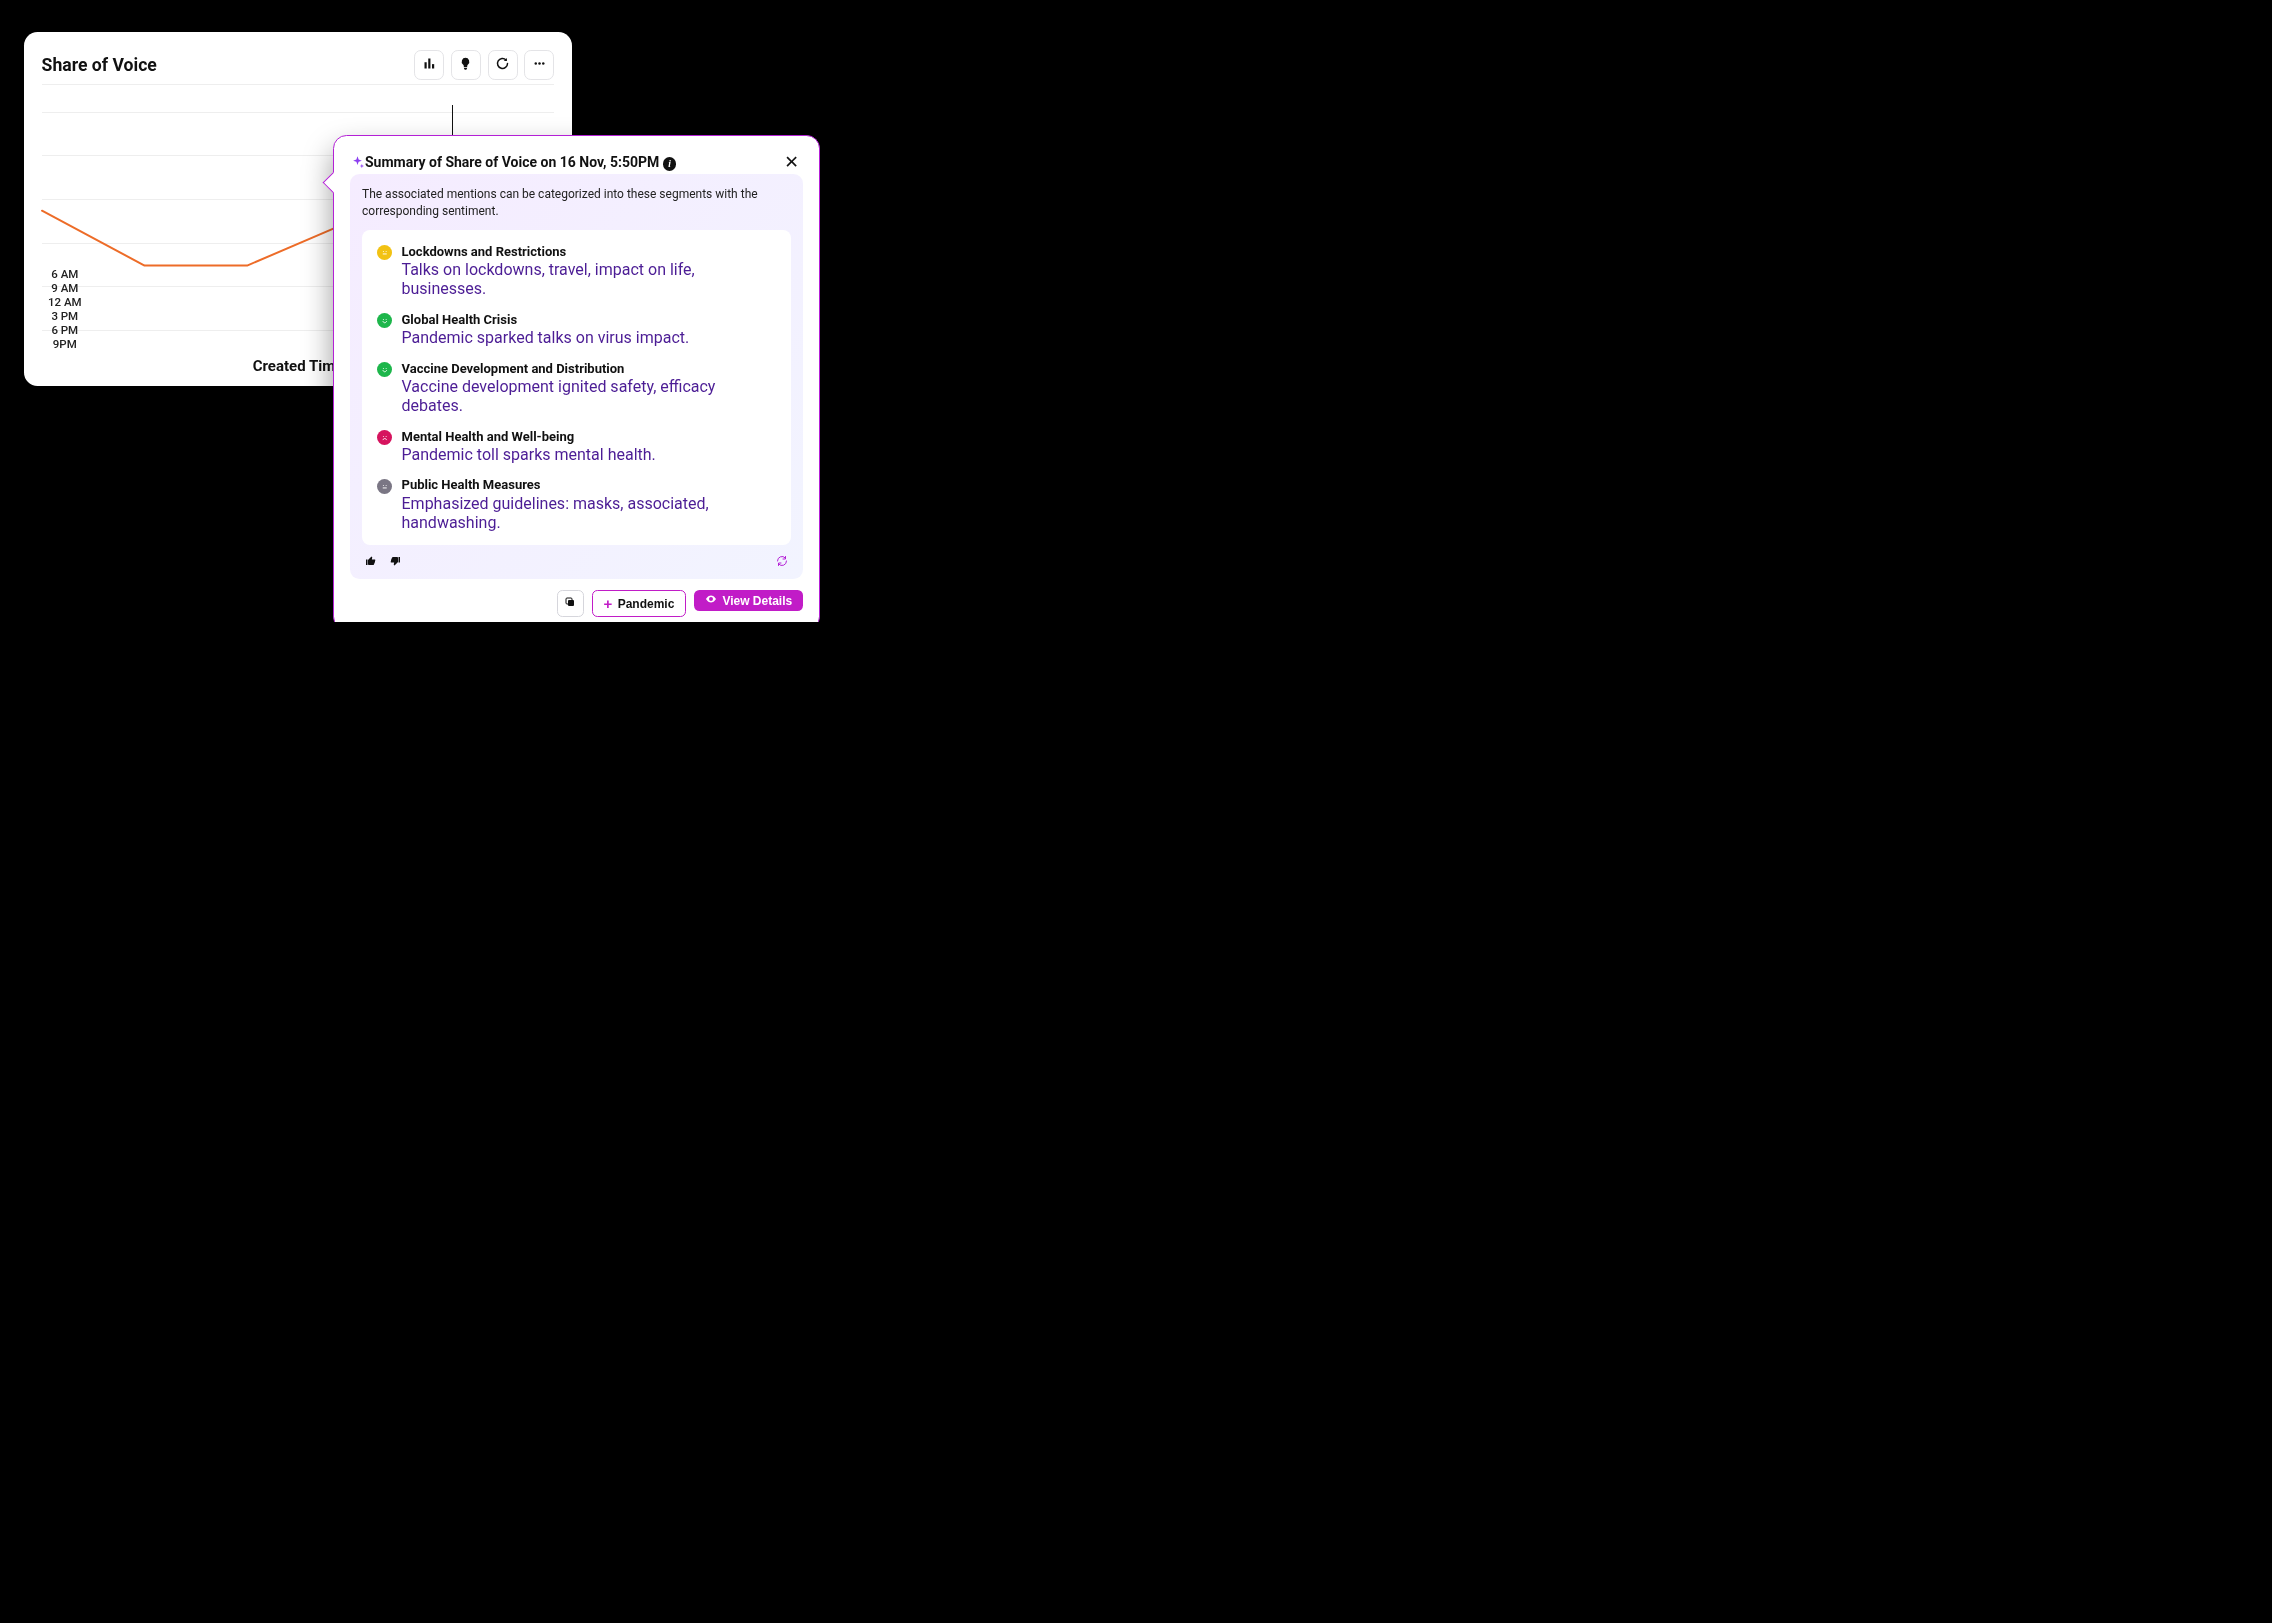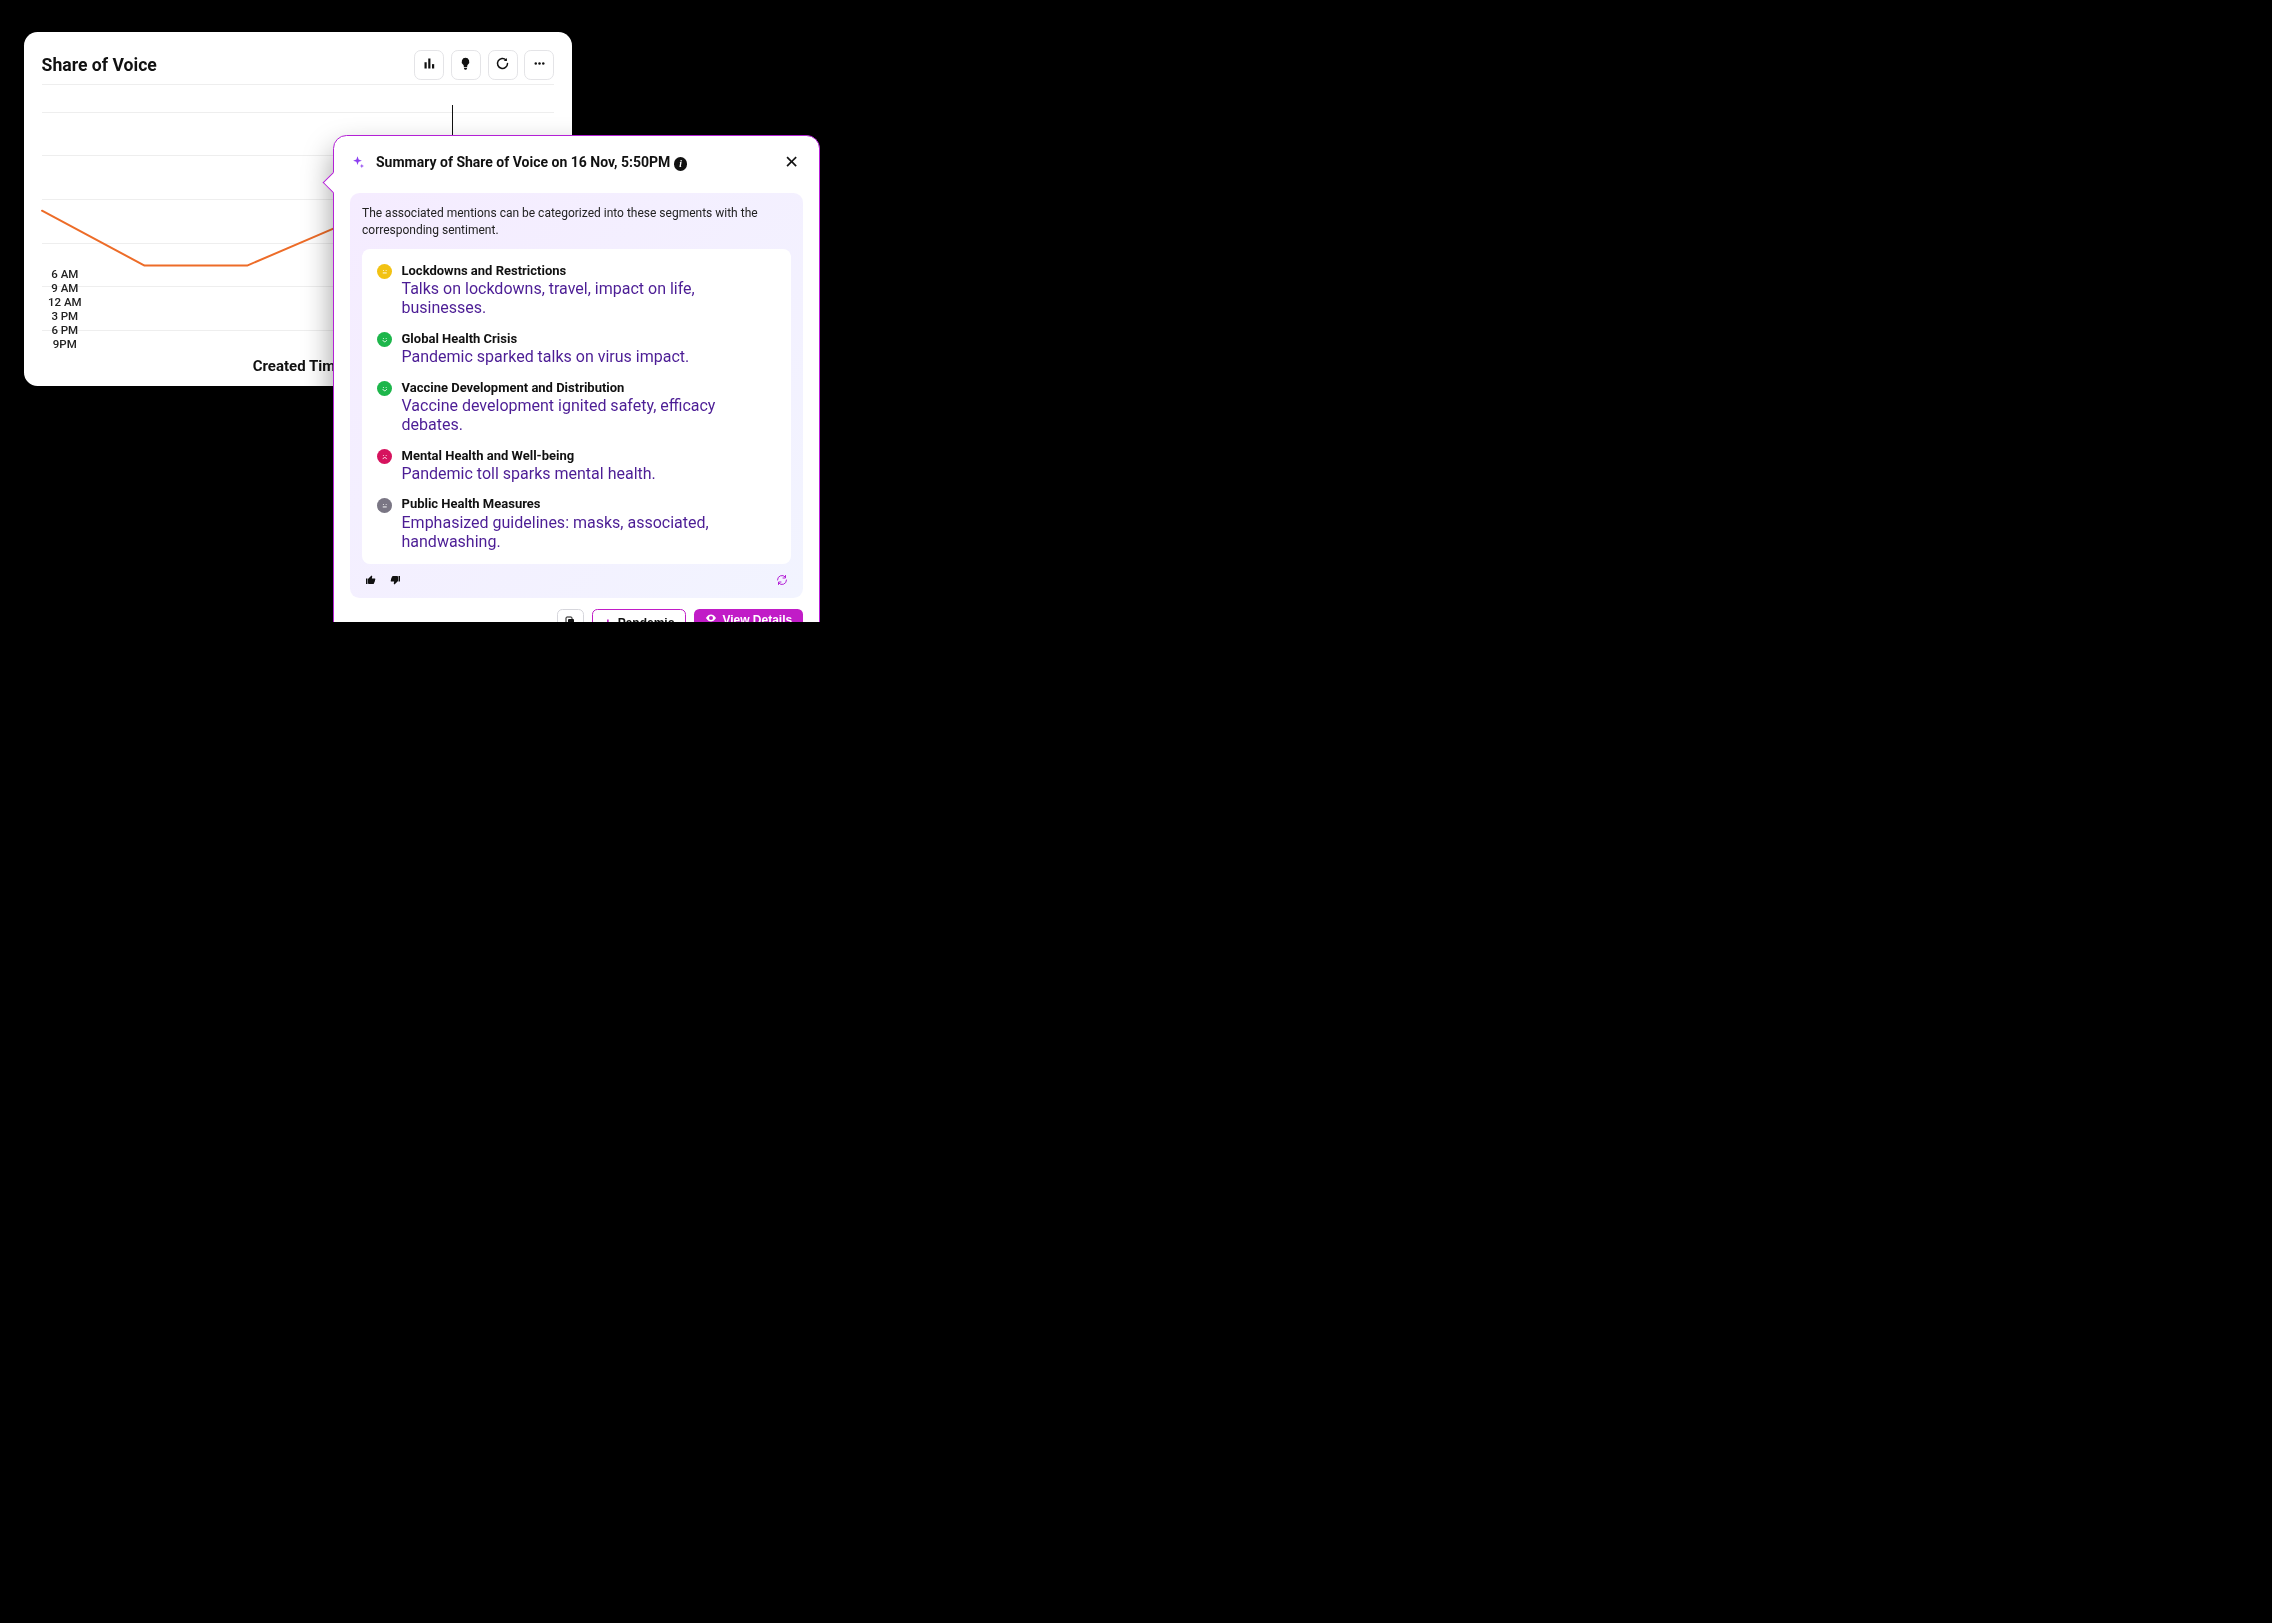--- a/index.html
+++ b/index.html
@@ -103,22 +103,22 @@
     content: "";
     position: absolute;
     left: -8px; top: 39px;
     width: 13.5px; height: 13.5px;
     background: #fff;
     border-left: 1.4px solid #b420d6;
     border-bottom: 1.4px solid #b420d6;
     transform: rotate(45deg);
   }
   .summary-header {
-    display: flex; align-items: center; gap: 11px;
-    margin-bottom: 19px;
+    display: flex; align-items: center; gap: 0;
+    margin-bottom: 0;
   }
   .sparkle-icon { width: 15px; height: 15px; color: #8b3ef0; flex-shrink: 0; }
   .summary-title {
     font-size: 14px; font-weight: 700; color: #111;
     flex: 1;
   }
   .info-icon {
     width: 13.5px; height: 13.5px; border-radius: 50%;
     background: #111; color: #fff; font-style: italic;
     font-size: 9.5px; font-weight: 700;

